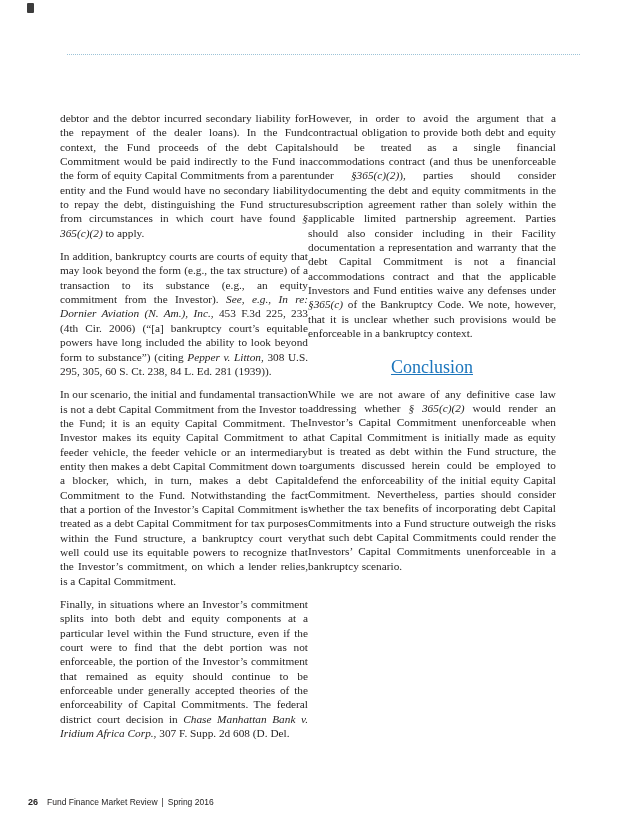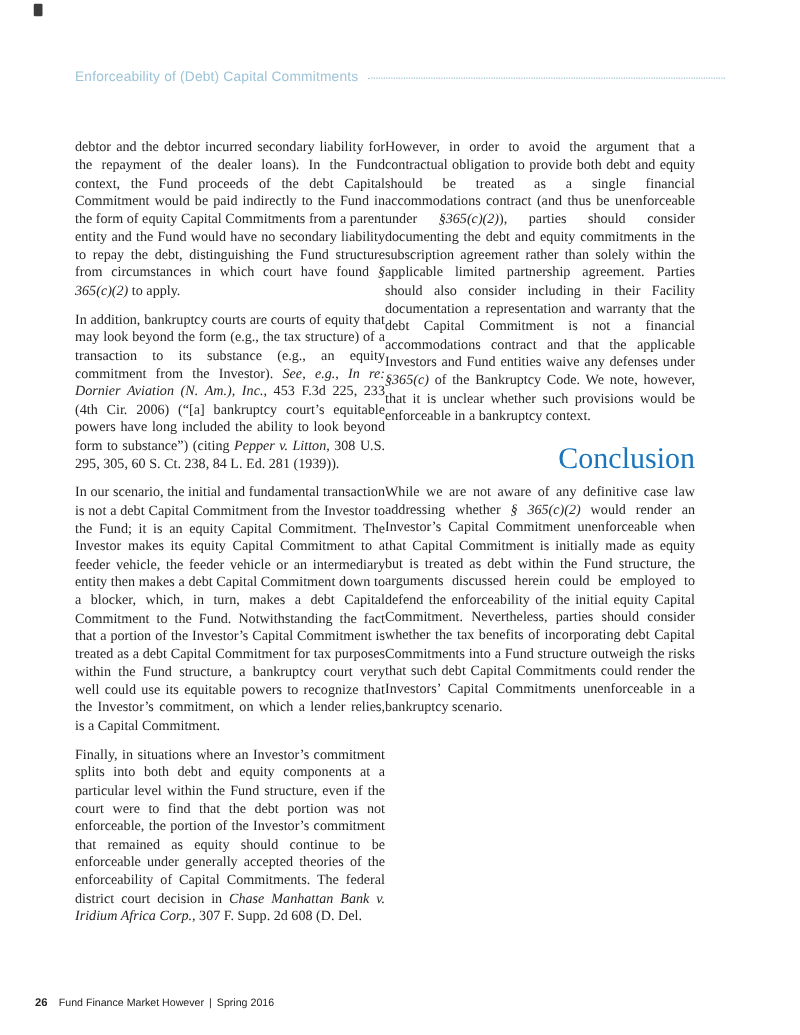--- a/index.html
+++ b/index.html
@@ -38,44 +38,44 @@
     width:248px;
     font-size:11.3px;
     line-height:14.35px;
     text-align:justify;
   }
   p.body-para { margin:0 0 9px 0; }
   p.body-para em { font-style:italic; }
   .conclusion-heading {
     font-family:"Liberation Serif", serif;
     font-weight:normal;
-    font-size:24px; line-height:22px;
+    font-size:18px; line-height:22px;
     color:var(--heading-blue, #1b75bc);
     margin:15px 0 9px 0;
-    text-align:right;
+    text-align:center;
+    text-decoration:underline;
   }
   .footer {
     position:absolute; left:28px; bottom:21px;
     display:flex; align-items:flex-end;
     font-family:"Liberation Sans", sans-serif;
     font-size:8.5px;
     color:#262424;
   }
   .footer .page-num { font-weight:bold; font-size:9px; margin-right:9px; }
   .footer .footer-sep { margin:0 4px; }
 </style>
 </head>
 <body>
 
 <div class="page">
 
   <div class="artifact"></div>
 
   <div class="header">
-    <span class="header-title">Enforceability of (Debt) Capital Commitments</span>
     <span class="leader"></span>
   </div>
 
   <div class="columns">
     <div class="col">
         <p class="body-para"><span>debtor and the debtor incurred secondary liability for the repayment of the dealer loans). In the Fund context, the Fund proceeds of the debt Capital Commitment would be paid indirectly to the Fund in the form of equity Capital Commitments from a parent entity and the Fund would have no secondary liability to repay the debt, distinguishing the Fund structure from circumstances in which court have found </span><em>§ 365(c)(2)</em><span> to apply.</span></p>
         <p class="body-para"><span>In addition, bankruptcy courts are courts of equity that may look beyond the form (e.g., the tax structure) of a transaction to its substance (e.g., an equity commitment from the Investor). </span><em>See, e.g., In re: Dornier Aviation (N. Am.), Inc.,</em><span> 453 F.3d 225, 233 (4th Cir. 2006) (“[a] bankruptcy court’s equitable powers have long included the ability to look beyond form to substance”) (citing </span><em>Pepper v. Litton,</em><span> 308 U.S. 295, 305, 60 S. Ct. 238, 84 L. Ed. 281 (1939)).</span></p>
         <p class="body-para"><span>In our scenario, the initial and fundamental transaction is not a debt Capital Commitment from the Investor to the Fund; it is an equity Capital Commitment. The Investor makes its equity Capital Commitment to a feeder vehicle, the feeder vehicle or an intermediary entity then makes a debt Capital Commitment down to a blocker, which, in turn, makes a debt Capital Commitment to the Fund. Notwithstanding the fact that a portion of the Investor’s Capital Commitment is treated as a debt Capital Commitment for tax purposes within the Fund structure, a bankruptcy court very well could use its equitable powers to recognize that the Investor’s commitment, on which a lender relies, is a Capital Commitment.</span></p>
         <p class="body-para"><span>Finally, in situations where an Investor’s commitment splits into both debt and equity components at a particular level within the Fund structure, even if the court were to find that the debt portion was not enforceable, the portion of the Investor’s commitment that remained as equity should continue to be enforceable under generally accepted theories of the enforceability of Capital Commitments. The federal district court decision in </span><em>Chase Manhattan Bank v. Iridium Africa Corp.,</em><span> 307 F. Supp. 2d 608 (D. Del.</span></p>
       </div>
@@ -85,18 +85,18 @@
         </div>
       <h2 class="conclusion-heading">Conclusion</h2>
       <div>
           <p class="body-para"><span>While we are not aware of any definitive case law addressing whether </span><em>§ 365(c)(2)</em><span> would render an Investor’s Capital Commitment unenforceable when that Capital Commitment is initially made as equity but is treated as debt within the Fund structure, the arguments discussed herein could be employed to defend the enforceability of the initial equity Capital Commitment. Nevertheless, parties should consider whether the tax benefits of incorporating debt Capital Commitments into a Fund structure outweigh the risks that such debt Capital Commitments could render the Investors’ Capital Commitments unenforceable in a bankruptcy scenario.</span></p>
         </div>
     </div>
   </div>
 
   <div class="footer">
     <span class="page-num">26</span>
-    <span class="footer-text">Fund Finance Market However</span>
+    <span class="footer-text">Fund Finance Market Review</span>
     <span class="footer-sep">|</span>
     <span class="footer-text">Spring 2016</span>
   </div>
 
 </div>
 
 </body></html>

